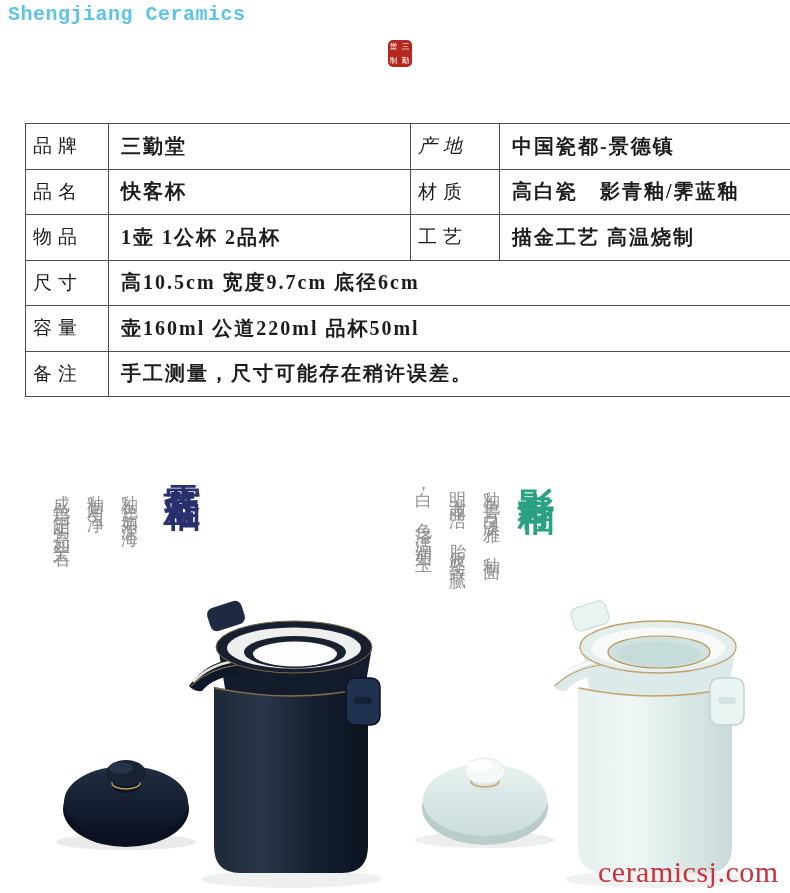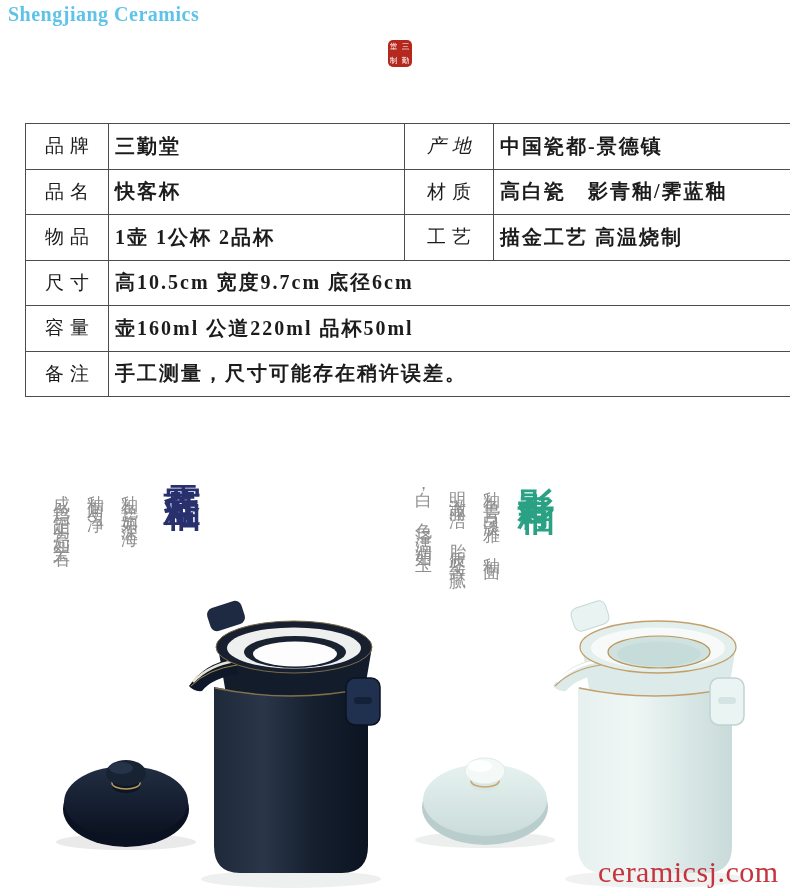--- a/index.html
+++ b/index.html
@@ -30,24 +30,24 @@
   
   .spec-table{
     position:absolute;left:25px;top:123px;width:743px;
     border-collapse:collapse;table-layout:fixed;
   }
   .spec-table td{
     border:1px solid #4d4d4d;height:42.5px;vertical-align:middle;
     color:#1c1c1c;overflow:hidden;white-space:nowrap;
   }
   .spec-table td.lbl{
-    text-align:center;font-size:19px;letter-spacing:6px;text-indent:6px;
+    text-align:left;font-size:19px;letter-spacing:6px;text-indent:6px;
   }
   .spec-table td.val{
-    font-size:20px;font-weight:700;letter-spacing:2px;padding-left:6px;
+    font-size:20px;font-weight:700;letter-spacing:2px;padding-left:12px;
   }
   .c-l1{width:80px;} .c-v1{width:288px;} .c-l2{width:86px;font-style:italic;} .c-v2{width:289px;}
   
   .v-title{
     position:absolute;writing-mode:vertical-rl;text-orientation:upright;
     font-size:37px;letter-spacing:5px;line-height:1.15;font-weight:600;
   }
   .v-title.jilan{left:160px;top:454px;}
   .v-title.yingqing{left:514px;top:458px;}
   .v-desc{
@@ -63,21 +63,21 @@
   .photo.yingqing{left:390px;top:590px;}
   
   .watermark{
     position:absolute;left:598px;top:855px;
     font-size:30px;letter-spacing:0.5px;text-align:center;
   }
 </style>
 </head>
 <body>
 
-<div class="logo" style="color: rgb(94, 195, 232);">Shengjiang Ceramics</div>
+<div class="logo" style="color: rgb(94, 195, 232); font-family: Liberation Mono, monospace;">Shengjiang Ceramics</div>
 
 <div class="header-row">
   <div class="seal">
     <span>堂</span>
     <span>三</span>
     <span>制</span>
     <span>勤</span>
   </div>
 </div>
 

